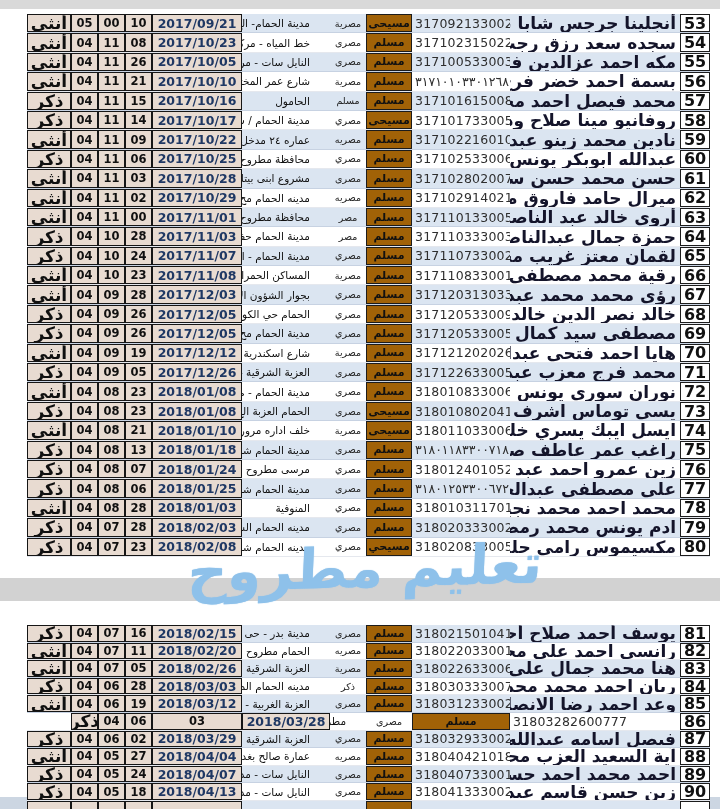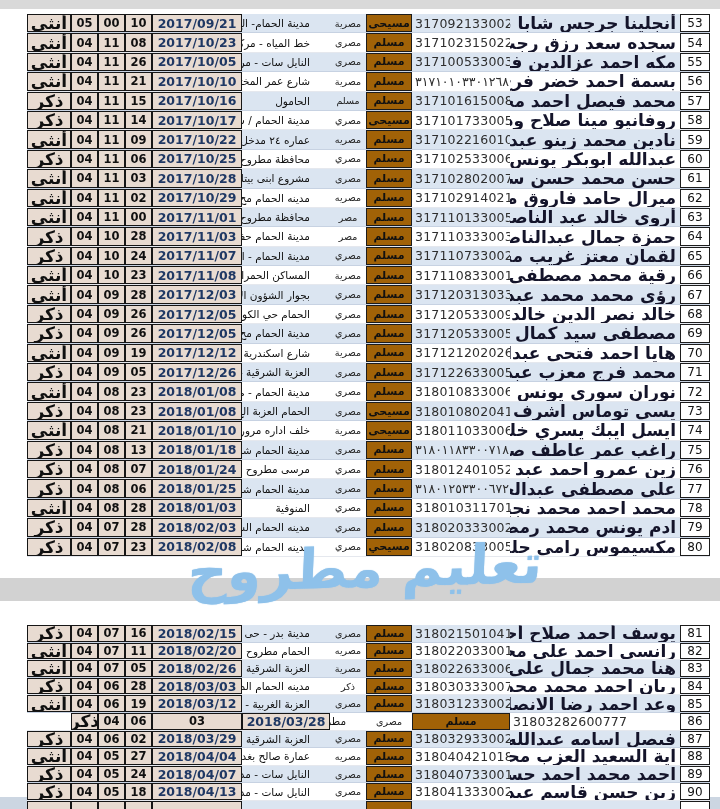--- a/index.html
+++ b/index.html
@@ -18,21 +18,21 @@
     grid-template-columns:30px 170px 98px 46px 36px 88px 90px 27px 27px 27px 44px;
     border-bottom:1px solid rgba(110,130,160,0.18); }
   #upper-table .row { height:19.4px; }
   #lower-table .row { height:17.6px; }
   .row.alt-blue { background:#dbe5f1; }
   .row.alt-white { background:#ffffff; }
 
   .cell { height:100%; display:flex; align-items:center; overflow:hidden;
     white-space:nowrap; }
   .c-no { justify-content:center; border:1.5px solid #1c1c1c; background:#fff;
-    font-weight:normal; font-size:12px; color:#111; }
+    font-weight:bold; font-size:16px; color:#111; }
   .c-name { justify-content:flex-start; direction:rtl; font-weight:bold;
     font-size:17px; color:#14142a; padding:8px 4px; }
   .c-id { direction:ltr; justify-content:flex-start; font-size:12.5px;
     color:#2e2e2e; padding-left:3px; letter-spacing:0.2px; }
   .c-rel { justify-content:center; border:1.5px solid #1c1c1c; background:#a16207;
     font-weight:bold; font-size:11px; color:#111; }
   .c-nat { justify-content:center; font-size:9.5px; color:#222; }
   .c-addr { justify-content:flex-start; direction:rtl; font-size:10.5px;
     color:#111; padding:0 20px; }
   .c-date { justify-content:center; border:1.8px solid #161616;

